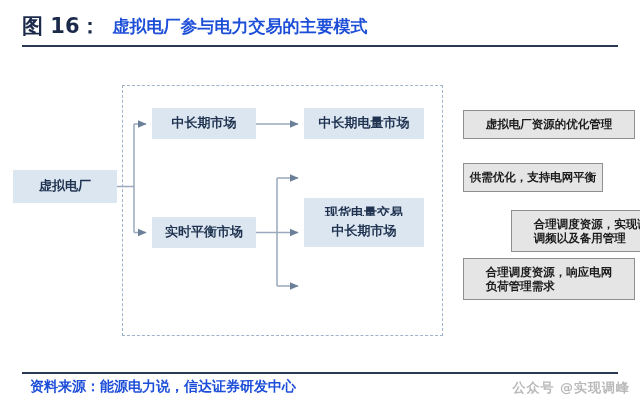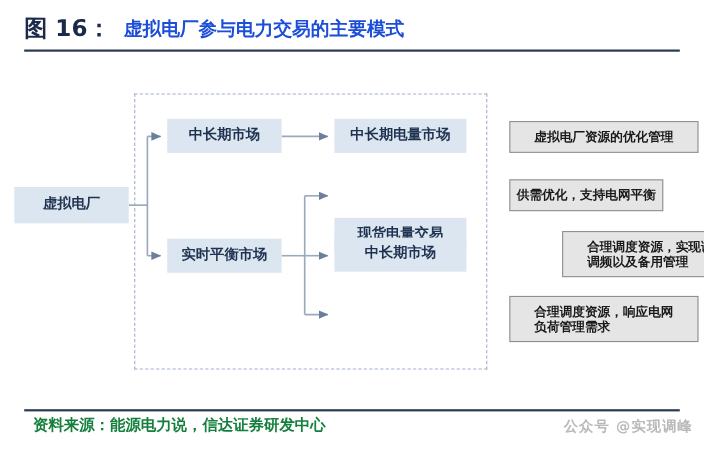--- a/index.html
+++ b/index.html
@@ -73,29 +73,29 @@
   #n-midlong   {left:152px;top:108px; width:104px;height:31px;}
   #n-realtime  {left:152px;top:217px; width:104px;height:31px;}
   #n-mlvol     {left:304px;top:108px; width:120px;height:31px;}
   #n-spot      {left:304px;top:162px; width:120px;height:31px;margin-top:36px;}
   #n-ancillary {left:304px;top:216px; width:120px;height:31px;}
   #n-demand    {left:304px;top:270px; width:120px;height:31px;}
 
   #g-1 {left:463px;top:110px;width:172px;height:29px;}
   #g-2 {left:463px;top:163px;width:140px;height:29px;}
   #g-3 {left:463px;top:210px;width:172px;height:42px;margin-left:48px;}
-  #g-4 {left:463px;top:258px;width:172px;height:42px;margin-top:11px;}
+  #g-4 {left:463px;top:258px;width:172px;height:42px;}
 
   
   #wires{position:absolute;left:0;top:0;width:640px;height:408px;pointer-events:none;}
 
   
   .source{
     position:absolute;left:30px;top:378px;
-    font-size:14px;color:#15803d;font-weight:bold;
+    font-size:14px;color:#1d4ed8;font-weight:bold;
     font-family:"DejaVu Serif","Liberation Serif",serif;
     white-space:nowrap;
   }
   .watermark{
     position:absolute;right:10px;top:379px;
     font-size:13px;color:#b9b9b9;font-weight:bold;
     letter-spacing:1px;white-space:nowrap;
     font-family:"DejaVu Sans","Liberation Sans",sans-serif;
   }
 </style>

